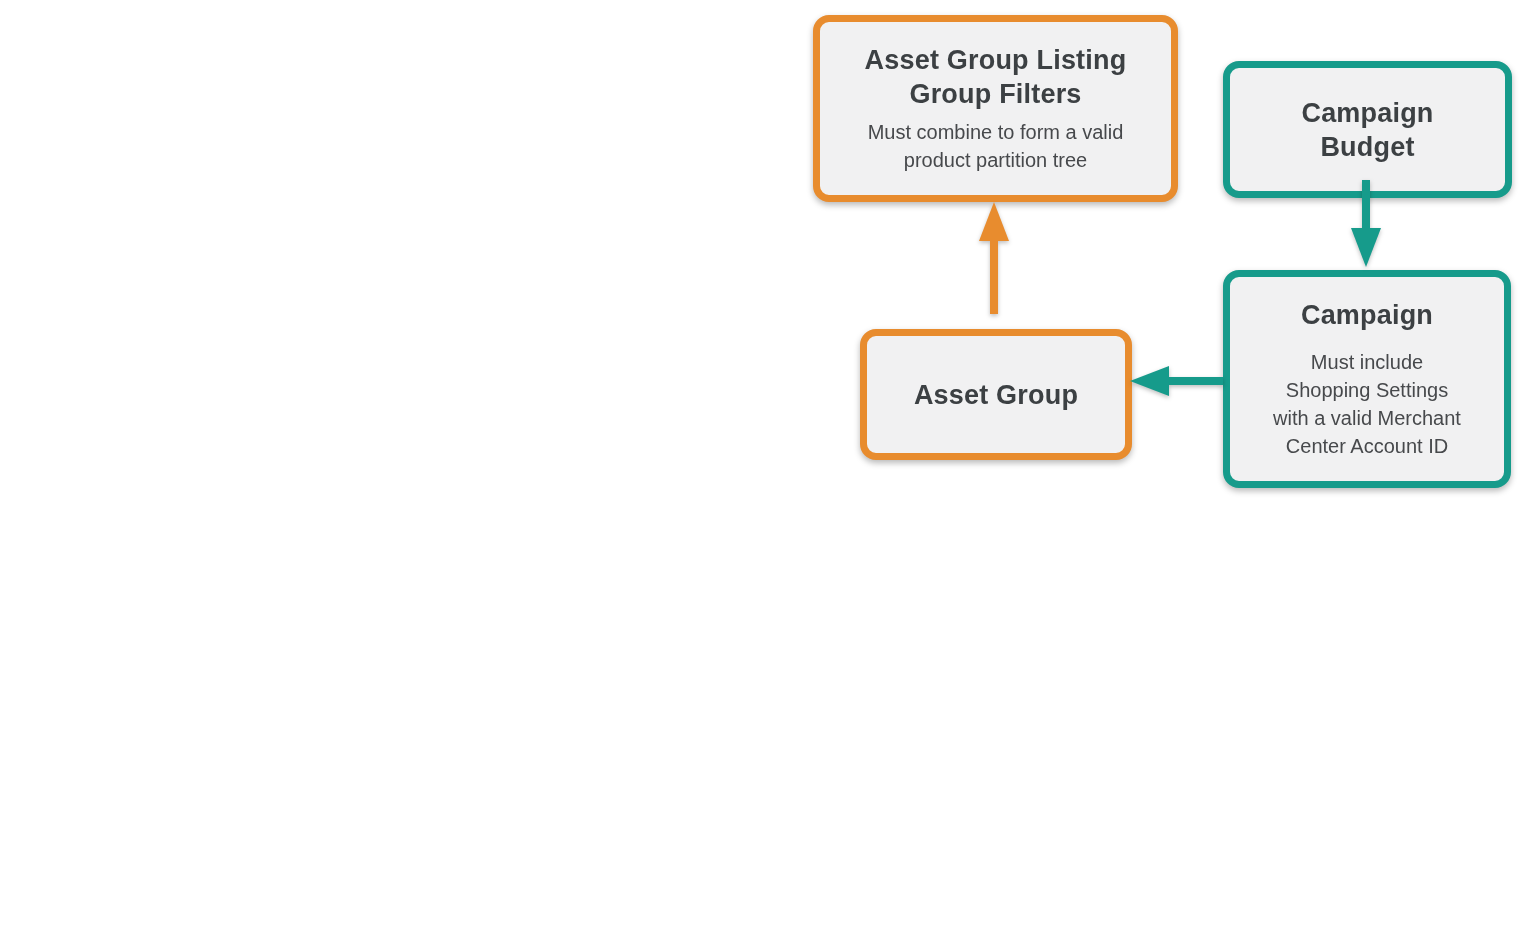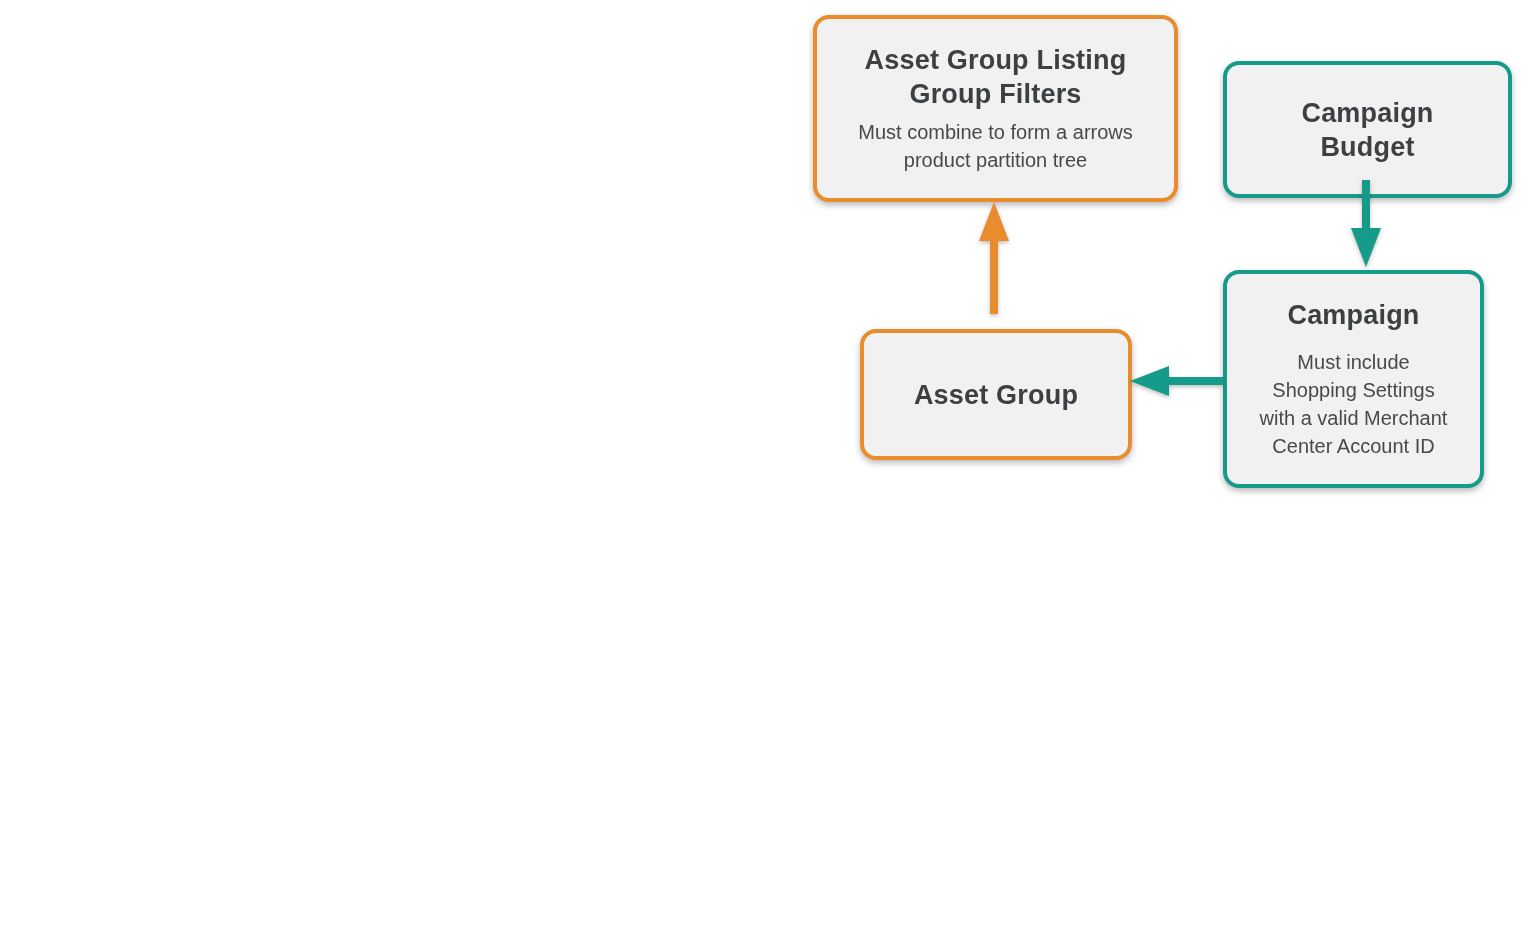--- a/index.html
+++ b/index.html
@@ -9,21 +9,21 @@
     width: 1538px; height: 948px;
     position: relative; overflow: hidden;
   }
   .canvas {
     position: absolute; inset: 0;
     width: 1538px; height: 948px;
   }
   .node {
     position: absolute;
     background: var(--box_fill, #F1F1F2);
-    border: 4px solid #0f172a;
+    border: 7px solid #0f172a;
     border-radius: 16px;
     display: flex; flex-direction: column;
     align-items: center; justify-content: center;
     text-align: center;
     box-shadow: 0 3px 6px rgba(0,0,0,0.28);
   }
   .node--orange { border-color: var(--orange, #E88C2E); }
   .node--teal   { border-color: var(--teal, #169B8B); }
 
   .node-title {
@@ -41,21 +41,21 @@
 
   .node--filters  { left: 813px; top: 15px;  width: 365px; height: 187px; }
   .node--filters .node-title    { max-width: 300px; }
   .node--filters .node-subtitle { max-width: 302px; }
 
   .node--budget   { left: 1223px; top: 43px; width: 289px; height: 137px; margin-top: 18px; }
   .node--budget .node-title { max-width: 150px; }
 
   .node--assetgroup { left: 860px; top: 329px; width: 272px; height: 131px; }
 
-  .node--campaign { left: 1223px; top: 270px; width: 261px; height: 218px; }
+  .node--campaign { left: 1223px; top: 270px; width: 288px; height: 218px; }
   .node--campaign .node-subtitle { max-width: 200px; margin-top: 16px; }
 
   svg.arrows {
     position: absolute; inset: 0;
     width: 1538px; height: 948px;
     pointer-events: none;
   }
   svg.arrows g { filter: drop-shadow(0 2px 2px rgba(0,0,0,0.25)); }
   .stroke-orange { stroke: var(--orange, #E88C2E); stroke-width: 8; fill: none; }
   .fill-orange   { fill: var(--orange, #E88C2E); }
@@ -71,21 +71,21 @@
     white-space: nowrap;
   }
 </style>
 </head>
 <body>
 
 <div class="canvas">
 
   <div class="node node--orange node--filters">
     <div class="node-title">Asset Group Listing Group Filters</div>
-    <div class="node-subtitle">Must combine to form a arrows product partition tree</div>
+    <div class="node-subtitle">Must combine to form a valid product partition tree</div>
   </div>
 
   <div class="node node--teal node--budget">
     <div class="node-title">Campaign Budget</div>
   </div>
 
   <div class="node node--orange node--assetgroup">
     <div class="node-title">Asset Group</div>
   </div>
 

